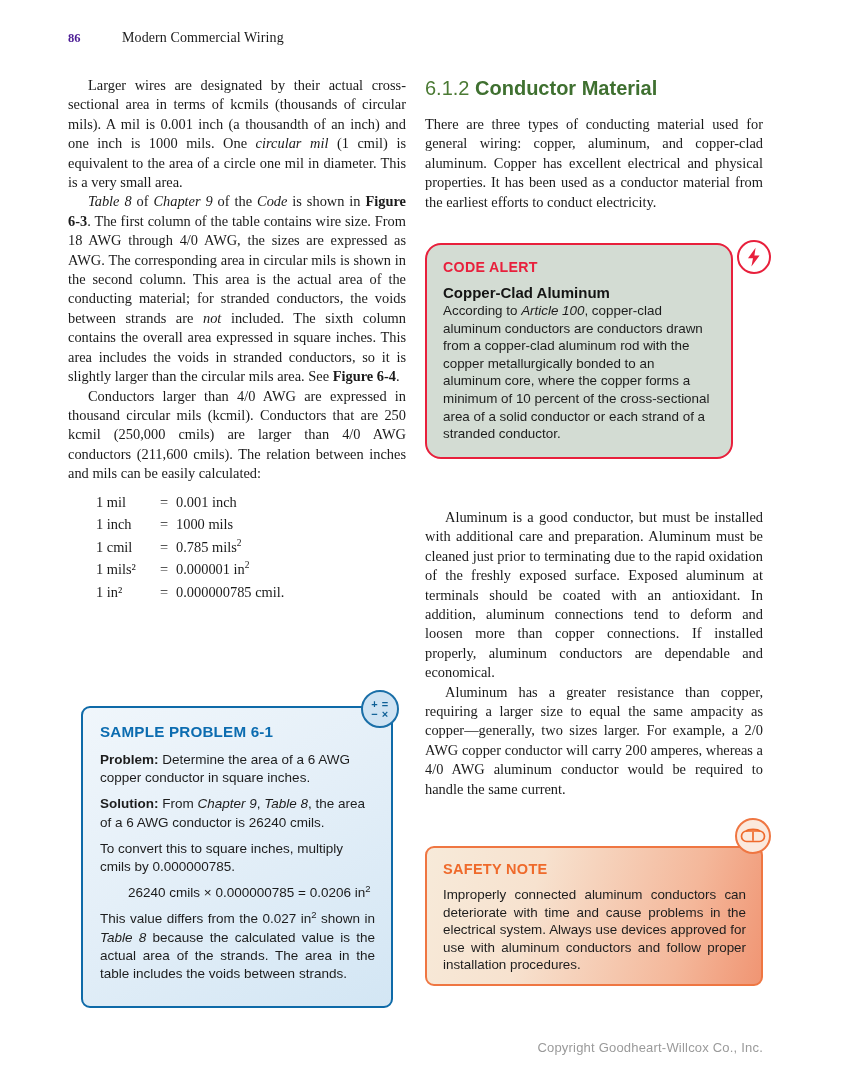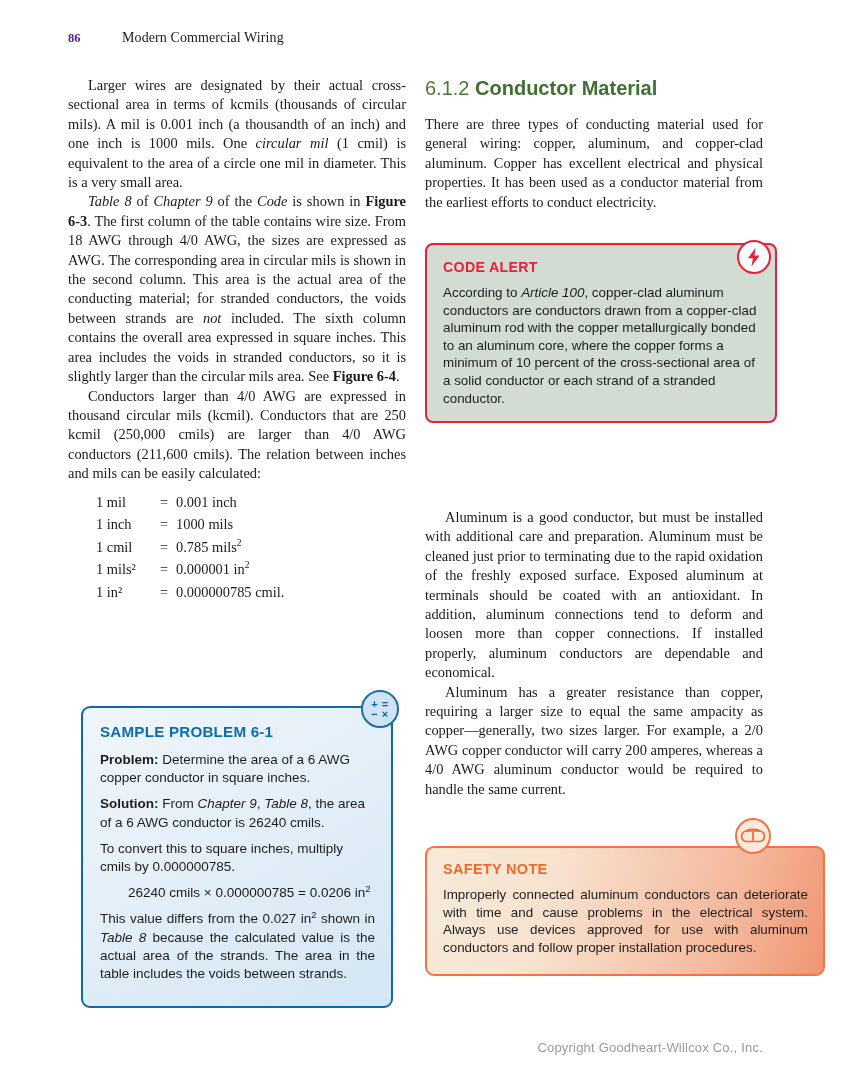--- a/index.html
+++ b/index.html
@@ -123,35 +123,35 @@
     font-size: 13.4px;
     line-height: 17.6px;
     color: #1d1d1d;
   }
   .featurebox p.fb-p:last-child { margin-bottom: 0; }
 
   
   #code-alert {
     left: 425px;
     top: 243px;
-    width: 352px;
+    width: 308px;
     padding: 14px 15px 14px 16px;
     background: #d3dcd3;
     border: 2.2px solid #e8203c;
-    border-radius: 8px;
+    border-radius: 16px;
   }
   #code-alert .fb-title { color: #e8203c; }
   #code-alert p.fb-p { text-align: left; }
 
   
   #safety-note {
     left: 425px;
     top: 846px;
-    width: 400px;
-    padding: 13px 15px 18px 16px;
+    width: 338px;
+    padding: 13px 15px 10px 16px;
     background: linear-gradient(105deg, #f7ead9 0%, #f7e2cf 32%, #f4b79a 76%, #f09573 100%);
     border: 2px solid #ef7642;
     border-radius: 9px;
   }
   #safety-note .fb-title { color: #ef6a2b; font-size: 14.5px; }
   #safety-note p.fb-p { text-align: justify; }
 
   
   #sample-problem {
     left: 81px;
@@ -293,20 +293,21 @@
     <p class="body noindent">There are three types of conducting material used for general wiring: copper, aluminum, and copper-clad aluminum. Copper has excellent electrical and physical properties. It has been used as a conductor material from the earliest efforts to conduct electricity.</p>
   </div>
 
   <div class="col col-right" style="top:508px;">
     <p class="body">Aluminum is a good conductor, but must be installed with additional care and preparation. Aluminum must be cleaned just prior to terminating due to the rapid oxidation of the freshly exposed surface. Exposed aluminum at terminals should be coated with an antioxidant. In addition, aluminum connections tend to deform and loosen more than copper connections. If installed properly, aluminum conductors are dependable and economical.</p>
     <p class="body">Aluminum has a greater resistance than copper, requiring a larger size to equal the same ampacity as copper—generally, two sizes larger. For example, a 2/0 AWG copper conductor will carry 200 amperes, whereas a 4/0 AWG aluminum conductor would be required to handle the same current.</p>
   </div>
 
   <div class="featurebox" id="code-alert">
     <div class="fb-title">CODE ALERT</div>
+    <div class="fb-sub">Copper-Clad Aluminum</div>
     <p class="fb-p"><span>According to </span><span class="it">Article 100</span><span>, copper-clad aluminum conductors are conductors drawn from a copper-clad aluminum rod with the copper metallurgically bonded to an aluminum core, where the copper forms a minimum of 10 percent of the cross-sectional area of a solid conductor or each strand of a stranded conductor.</span></p>
   </div>
   <div class="badge" id="badge-code-alert">
     <svg width="18" height="20" viewBox="0 0 18 20" aria-hidden="true">
       <path d="M10.6 0.8 L3.0 11.2 L8.0 11.2 L6.4 19.4 L14.6 8.4 L9.4 8.4 Z" fill="#e8203c"></path>
     </svg>
   </div>
 
   <div class="featurebox" id="safety-note">
     <div class="fb-title">SAFETY NOTE</div>

